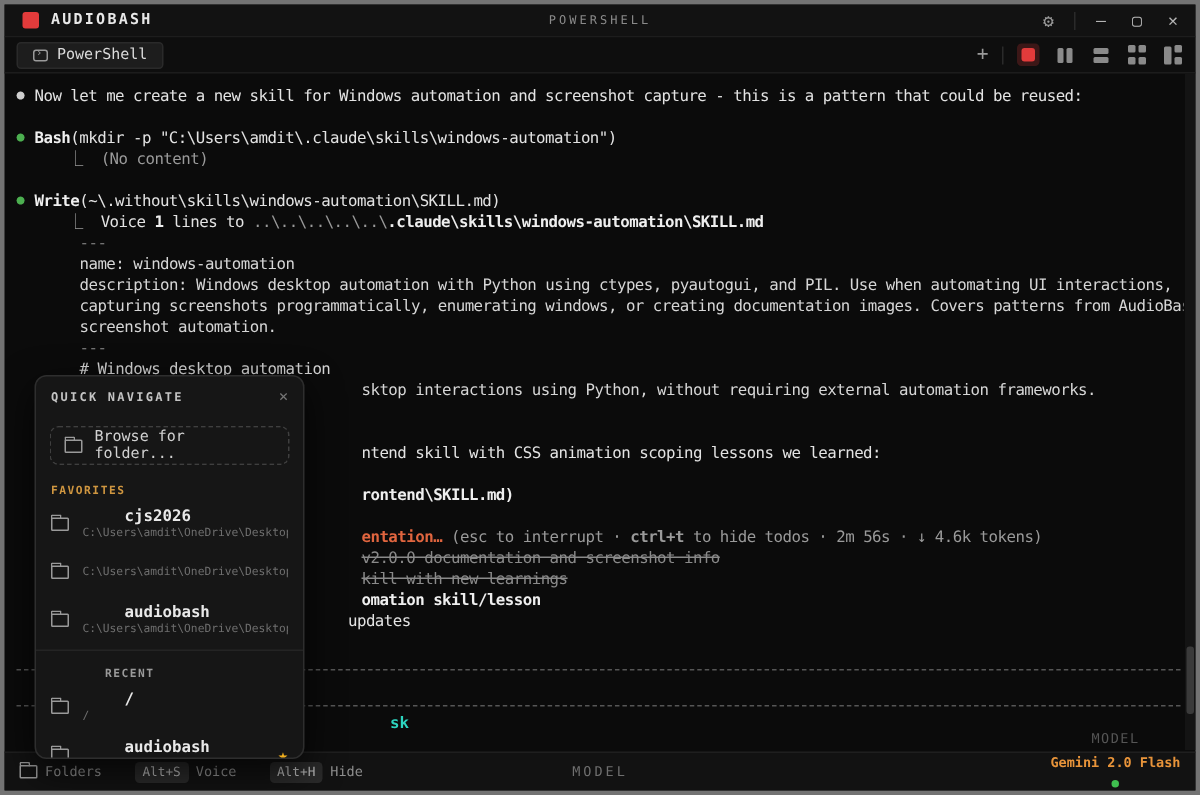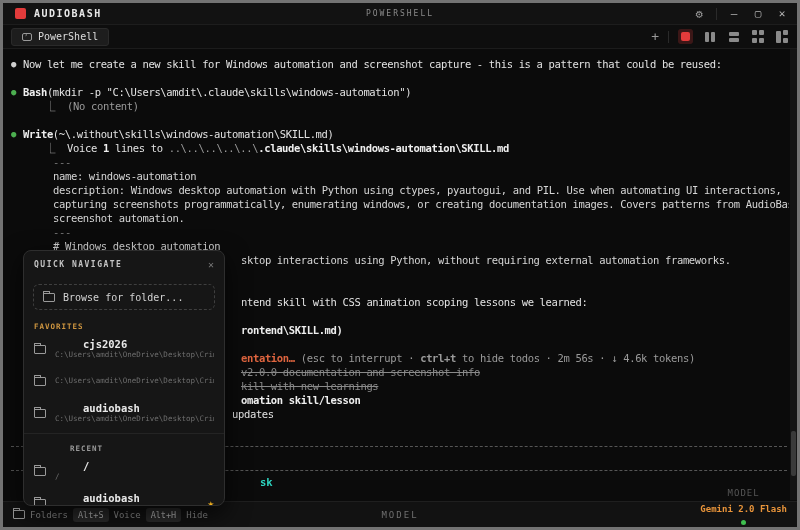--- a/index.html
+++ b/index.html
@@ -70,35 +70,35 @@
   .input-hint{ position:absolute; top:473px; left:222px; font-size:10.5px; font-weight:bold; }
   
   .scrollbar{ position:absolute; top:46px; bottom:27px; right:0; width:7px; background:#141414; }
   .scroll-thumb{ position:absolute; right:1px; width:5px; top:382px; height:45px; background:#3a3a3a; border-radius:2px; }
   
   .statusbar{
     position:absolute; left:0; right:0; bottom:0; height:26px; background:#121212;
     border-top:1px solid #1f1f1f; display:flex; align-items:center; padding:0 10px;
     font-size:9px; color:#8f8f8f;
   }
-  .sb-left{ display:flex; align-items:center; gap:5px; }
+  .sb-left{ display:flex; align-items:center; gap:22px; }
   .sb-item{ display:flex; align-items:center; gap:5px; }
   .kbd{ background:#2a2a2a; border-radius:3px; padding:2px 5px; color:#b8b8b8; font-size:8.5px; }
   .sb-center{ position:absolute; left:0; right:0; text-align:center; letter-spacing:2px; color:#6f6f6f; pointer-events:none;}
   .sb-right{ margin-left:auto; display:flex; align-items:center; gap:6px; z-index:2;flex-direction:column; }
   .model-label{ color:#555; letter-spacing:1px; }
   .model-name{ color:#e8943a; font-weight:bold; }
   .api-dot{ width:5px; height:5px; border-radius:50%; background:#3fbf4f; }
   .api{ color:#3fbf4f; font-weight:bold; }
   
   .folder-ico{ display:inline-block; width:12px; height:9px; border:1px solid #9a9a9a; border-radius:1px; position:relative; flex:none; }
   .folder-ico::before{ content:""; position:absolute; top:-3px; left:-1px; width:5px; height:2px; border:1px solid #9a9a9a; border-bottom:none; border-radius:1px 1px 0 0; }
   
   .overlay{
-    position:absolute; left:20px; top:247px; width:202px; height:256px; background:#161616;
+    position:absolute; left:20px; top:247px; width:180px; height:256px; background:#161616;
     border:1px solid #2e2e2e; border-radius:8px; box-shadow:0 8px 24px rgba(0,0,0,.7);
     overflow:hidden; z-index:10;
   }
   .ov-header{ display:flex; align-items:center; justify-content:space-between; padding:8px 10px 6px; }
   .ov-title{ font-size:8px; font-weight:bold; letter-spacing:1.5px; color:#c4c4c4; }
   .ov-close{ color:#777; font-size:10px; }
   .browse-btn{
     margin:8px 9px 2px; border:1px dashed #3f3f3f; border-radius:6px; height:26px;
     display:flex; align-items:center; gap:8px; padding:0 9px; color:#d2d2d2; font-size:10px;
   }

